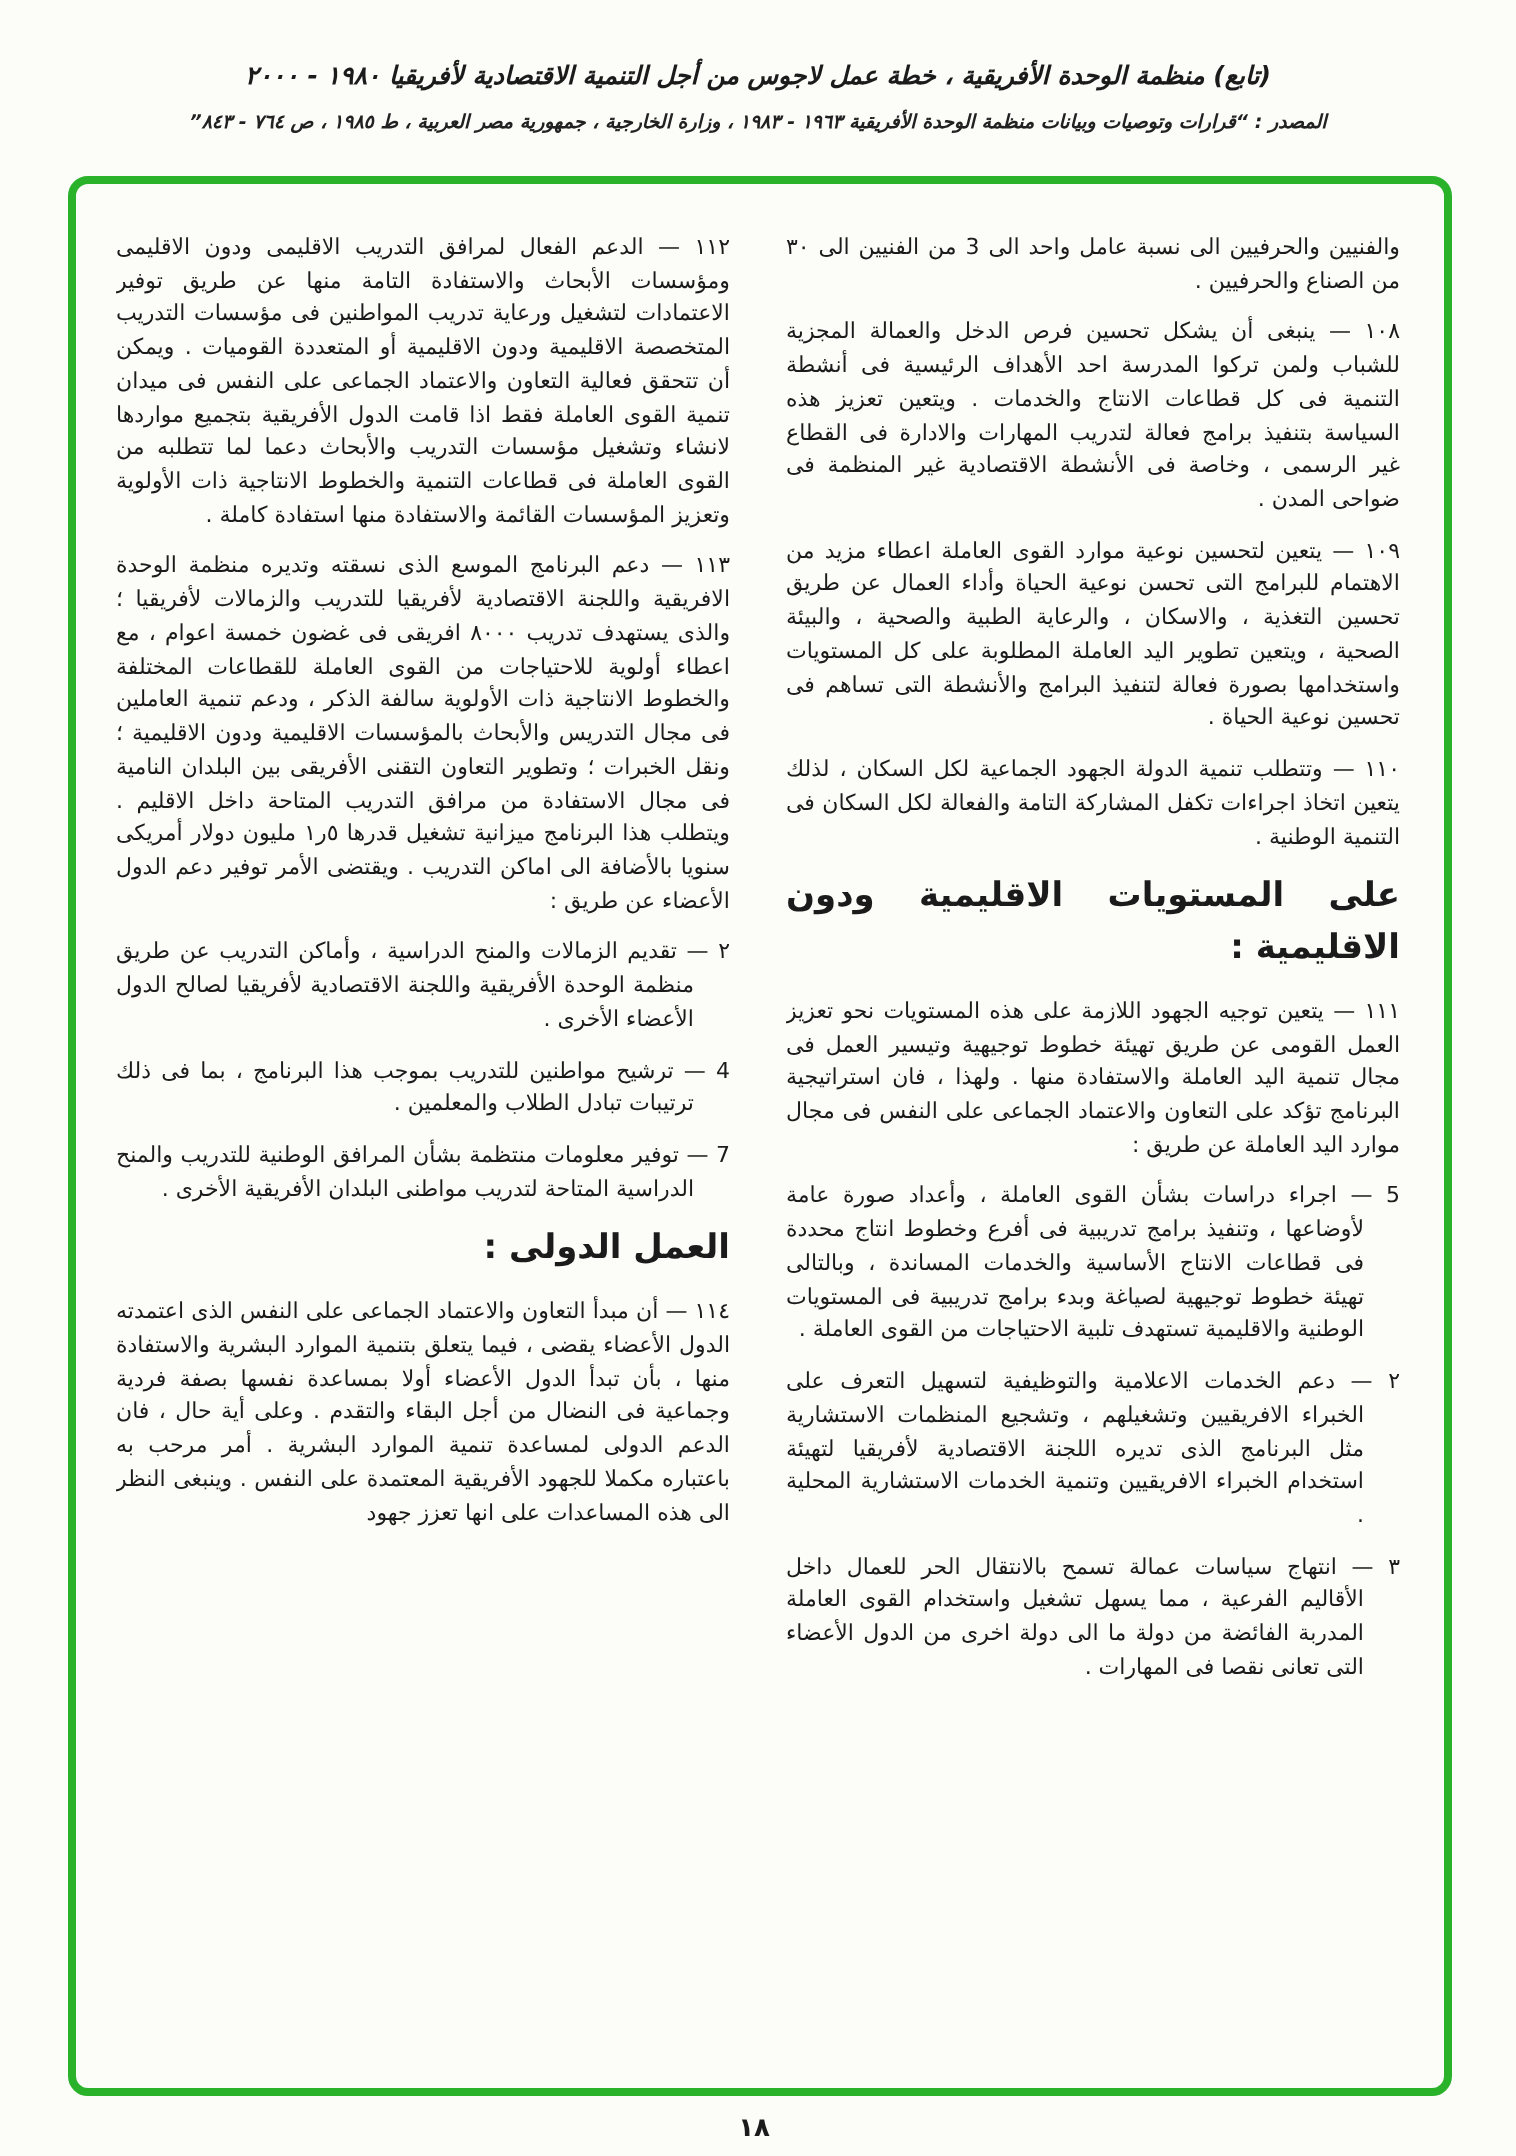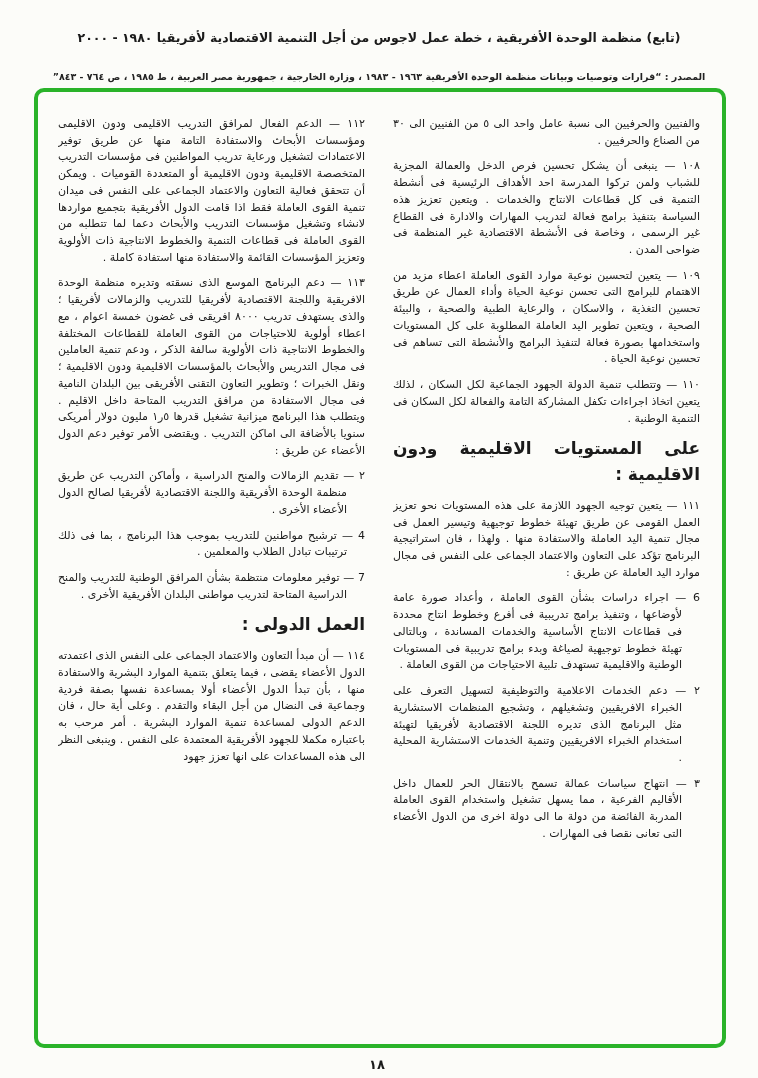--- a/index.html
+++ b/index.html
@@ -6,23 +6,23 @@
   html, body { background: #ffffff; }
   body {
     width: 758px; height: 1078px;
     position: relative; overflow: hidden;
     font-family: "DejaVu Sans", "Liberation Sans", sans-serif;
     color: #1b1b1b;
     background: #fcfcf9;
   }
   .page { width: 100%; height: 100%; position: relative; direction: rtl; }
 
-  .doc-header { text-align: center; padding-top: 30px; direction: rtl; }
+  .doc-header { text-align: center; padding-top: 30px; direction: rtl; font-style: italic; }
   .doc-title { font-size: 12.5px; font-weight: bold; letter-spacing: 0; }
-  .doc-source { font-size: 9.5px; font-weight: bold; margin-top: 26px; color: #222; }
+  .doc-source { font-size: 9.5px; font-weight: bold; margin-top: 11px; color: #222; }
 
   .frame {
     position: absolute;
     left: 34px; top: 88px;
     width: 692px; height: 960px;
     border: 4px solid var(--border-green, #2ab32a);
     border-radius: 10px;
     padding: 24px 22px 18px 20px;
     overflow: hidden;
     background: transparent;
@@ -61,27 +61,27 @@
 
   <header class="doc-header">
     <div class="doc-title">(تابع) منظمة الوحدة الأفريقية ، خطة عمل لاجوس من أجل التنمية الاقتصادية لأفريقيا ١٩٨٠ - ٢٠٠٠</div>
     <div class="doc-source">المصدر : “قرارات وتوصيات وبيانات منظمة الوحدة الأفريقية ١٩٦٣ - ١٩٨٣ ، وزارة الخارجية ، جمهورية مصر العربية ، ط ١٩٨٥ ، ص ٧٦٤ - ٨٤٣”</div>
   </header>
 
   <div class="frame">
     <div class="columns">
 
       <section class="col">
-        <p class="para">والفنيين والحرفيين الى نسبة عامل واحد الى ٥ من الفنيين الى ٣٠ من الصناع والحرفيين .</p>
+        <p class="para">والفنيين والحرفيين الى نسبة عامل واحد الى 3 من الفنيين الى ٣٠ من الصناع والحرفيين .</p>
         <p class="para">١٠٨ — ينبغى أن يشكل تحسين فرص الدخل والعمالة المجزية للشباب ولمن تركوا المدرسة احد الأهداف الرئيسية فى أنشطة التنمية فى كل قطاعات الانتاج والخدمات . ويتعين تعزيز هذه السياسة بتنفيذ برامج فعالة لتدريب المهارات والادارة فى القطاع غير الرسمى ، وخاصة فى الأنشطة الاقتصادية غير المنظمة فى ضواحى المدن .</p>
         <p class="para">١٠٩ — يتعين لتحسين نوعية موارد القوى العاملة اعطاء مزيد من الاهتمام للبرامج التى تحسن نوعية الحياة وأداء العمال عن طريق تحسين التغذية ، والاسكان ، والرعاية الطبية والصحية ، والبيئة الصحية ، ويتعين تطوير اليد العاملة المطلوبة على كل المستويات واستخدامها بصورة فعالة لتنفيذ البرامج والأنشطة التى تساهم فى تحسين نوعية الحياة .</p>
         <p class="para">١١٠ — وتتطلب تنمية الدولة الجهود الجماعية لكل السكان ، لذلك يتعين اتخاذ اجراءات تكفل المشاركة التامة والفعالة لكل السكان فى التنمية الوطنية .</p>
         <h3 class="heading">على المستويات الاقليمية ودون الاقليمية :</h3>
         <p class="para">١١١ — يتعين توجيه الجهود اللازمة على هذه المستويات نحو تعزيز العمل القومى عن طريق تهيئة خطوط توجيهية وتيسير العمل فى مجال تنمية اليد العاملة والاستفادة منها . ولهذا ، فان استراتيجية البرنامج تؤكد على التعاون والاعتماد الجماعى على النفس فى مجال موارد اليد العاملة عن طريق :</p>
-        <p class="para list-item">6 — اجراء دراسات بشأن القوى العاملة ، وأعداد صورة عامة لأوضاعها ، وتنفيذ برامج تدريبية فى أفرع وخطوط انتاج محددة فى قطاعات الانتاج الأساسية والخدمات المساندة ، وبالتالى تهيئة خطوط توجيهية لصياغة وبدء برامج تدريبية فى المستويات الوطنية والاقليمية تستهدف تلبية الاحتياجات من القوى العاملة .</p>
+        <p class="para list-item">5 — اجراء دراسات بشأن القوى العاملة ، وأعداد صورة عامة لأوضاعها ، وتنفيذ برامج تدريبية فى أفرع وخطوط انتاج محددة فى قطاعات الانتاج الأساسية والخدمات المساندة ، وبالتالى تهيئة خطوط توجيهية لصياغة وبدء برامج تدريبية فى المستويات الوطنية والاقليمية تستهدف تلبية الاحتياجات من القوى العاملة .</p>
         <p class="para list-item">٢ — دعم الخدمات الاعلامية والتوظيفية لتسهيل التعرف على الخبراء الافريقيين وتشغيلهم ، وتشجيع المنظمات الاستشارية مثل البرنامج الذى تديره اللجنة الاقتصادية لأفريقيا لتهيئة استخدام الخبراء الافريقيين وتنمية الخدمات الاستشارية المحلية .</p>
         <p class="para list-item">٣ — انتهاج سياسات عمالة تسمح بالانتقال الحر للعمال داخل الأقاليم الفرعية ، مما يسهل تشغيل واستخدام القوى العاملة المدربة الفائضة من دولة ما الى دولة اخرى من الدول الأعضاء التى تعانى نقصا فى المهارات .</p>
       </section>
 
       <section class="col">
         <p class="para">١١٢ — الدعم الفعال لمرافق التدريب الاقليمى ودون الاقليمى ومؤسسات الأبحاث والاستفادة التامة منها عن طريق توفير الاعتمادات لتشغيل ورعاية تدريب المواطنين فى مؤسسات التدريب المتخصصة الاقليمية ودون الاقليمية أو المتعددة القوميات . ويمكن أن تتحقق فعالية التعاون والاعتماد الجماعى على النفس فى ميدان تنمية القوى العاملة فقط اذا قامت الدول الأفريقية بتجميع مواردها لانشاء وتشغيل مؤسسات التدريب والأبحاث دعما لما تتطلبه من القوى العاملة فى قطاعات التنمية والخطوط الانتاجية ذات الأولوية وتعزيز المؤسسات القائمة والاستفادة منها استفادة كاملة .</p>
         <p class="para">١١٣ — دعم البرنامج الموسع الذى نسقته وتديره منظمة الوحدة الافريقية واللجنة الاقتصادية لأفريقيا للتدريب والزمالات لأفريقيا ؛ والذى يستهدف تدريب ٨٠٠٠ افريقى فى غضون خمسة اعوام ، مع اعطاء أولوية للاحتياجات من القوى العاملة للقطاعات المختلفة والخطوط الانتاجية ذات الأولوية سالفة الذكر ، ودعم تنمية العاملين فى مجال التدريس والأبحاث بالمؤسسات الاقليمية ودون الاقليمية ؛ ونقل الخبرات ؛ وتطوير التعاون التقنى الأفريقى بين البلدان النامية فى مجال الاستفادة من مرافق التدريب المتاحة داخل الاقليم . ويتطلب هذا البرنامج ميزانية تشغيل قدرها ٥ر١ مليون دولار أمريكى سنويا بالأضافة الى اماكن التدريب . ويقتضى الأمر توفير دعم الدول الأعضاء عن طريق :</p>
         <p class="para list-item">٢ — تقديم الزمالات والمنح الدراسية ، وأماكن التدريب عن طريق منظمة الوحدة الأفريقية واللجنة الاقتصادية لأفريقيا لصالح الدول الأعضاء الأخرى .</p>
         <p class="para list-item">4 — ترشيح مواطنين للتدريب بموجب هذا البرنامج ، بما فى ذلك ترتيبات تبادل الطلاب والمعلمين .</p>
         <p class="para list-item">7 — توفير معلومات منتظمة بشأن المرافق الوطنية للتدريب والمنح الدراسية المتاحة لتدريب مواطنى البلدان الأفريقية الأخرى .</p>

